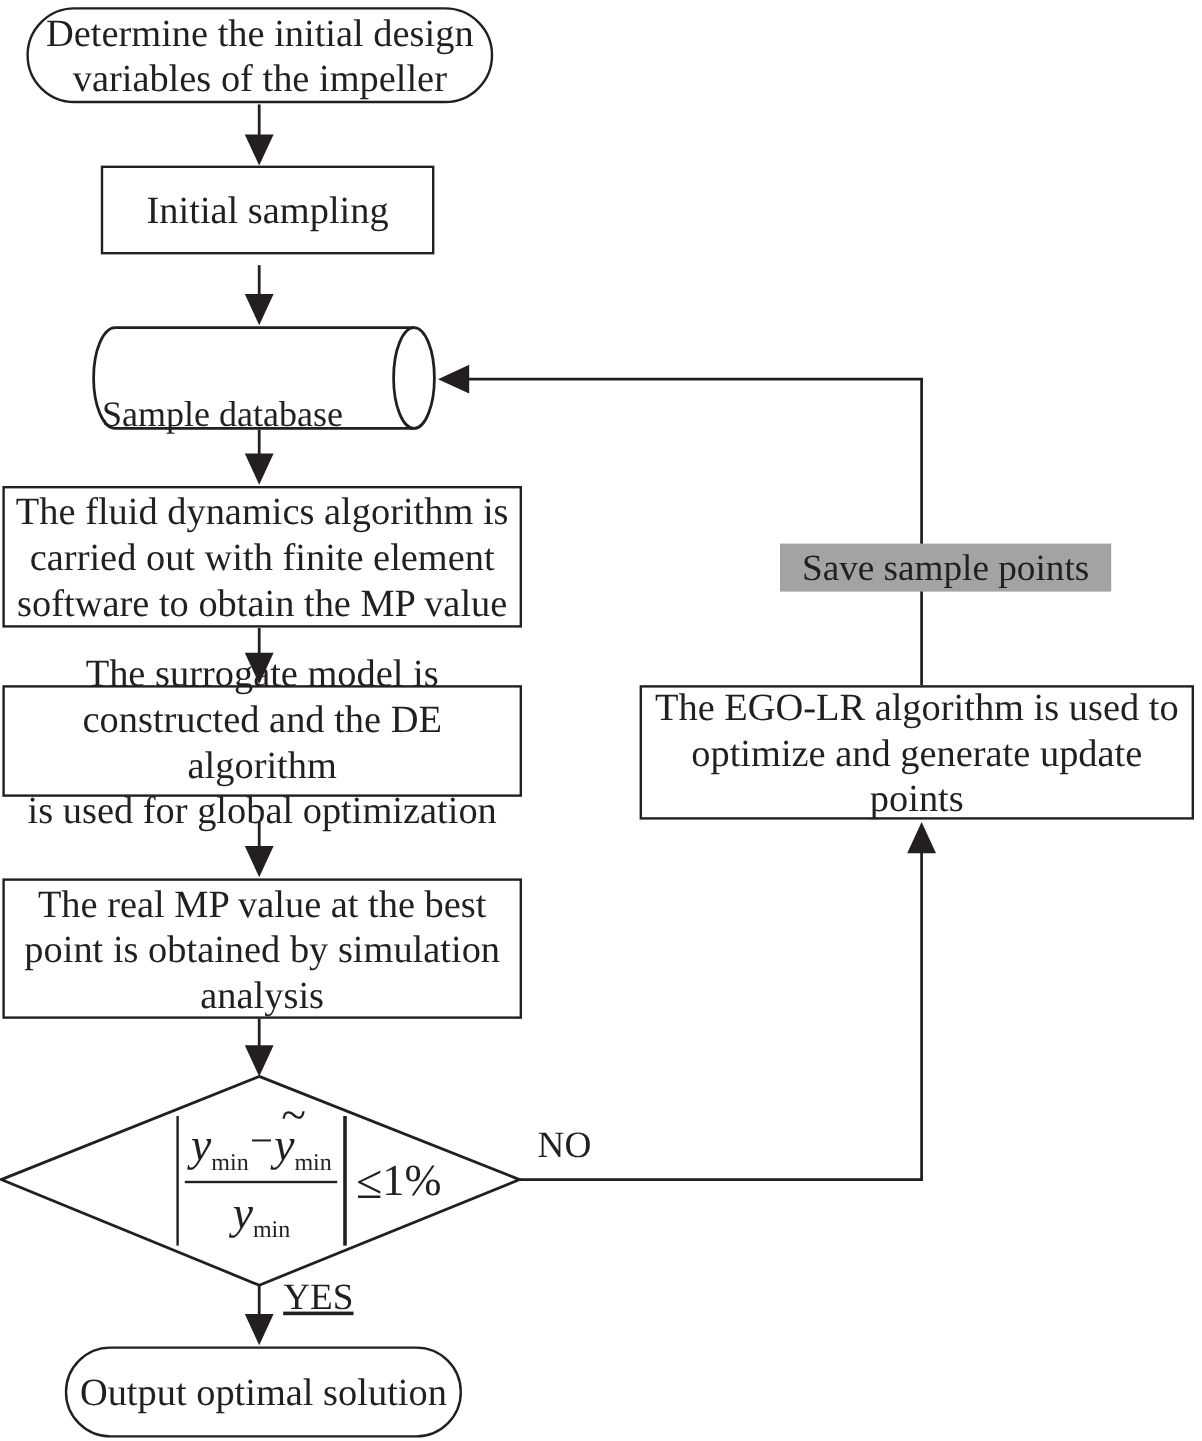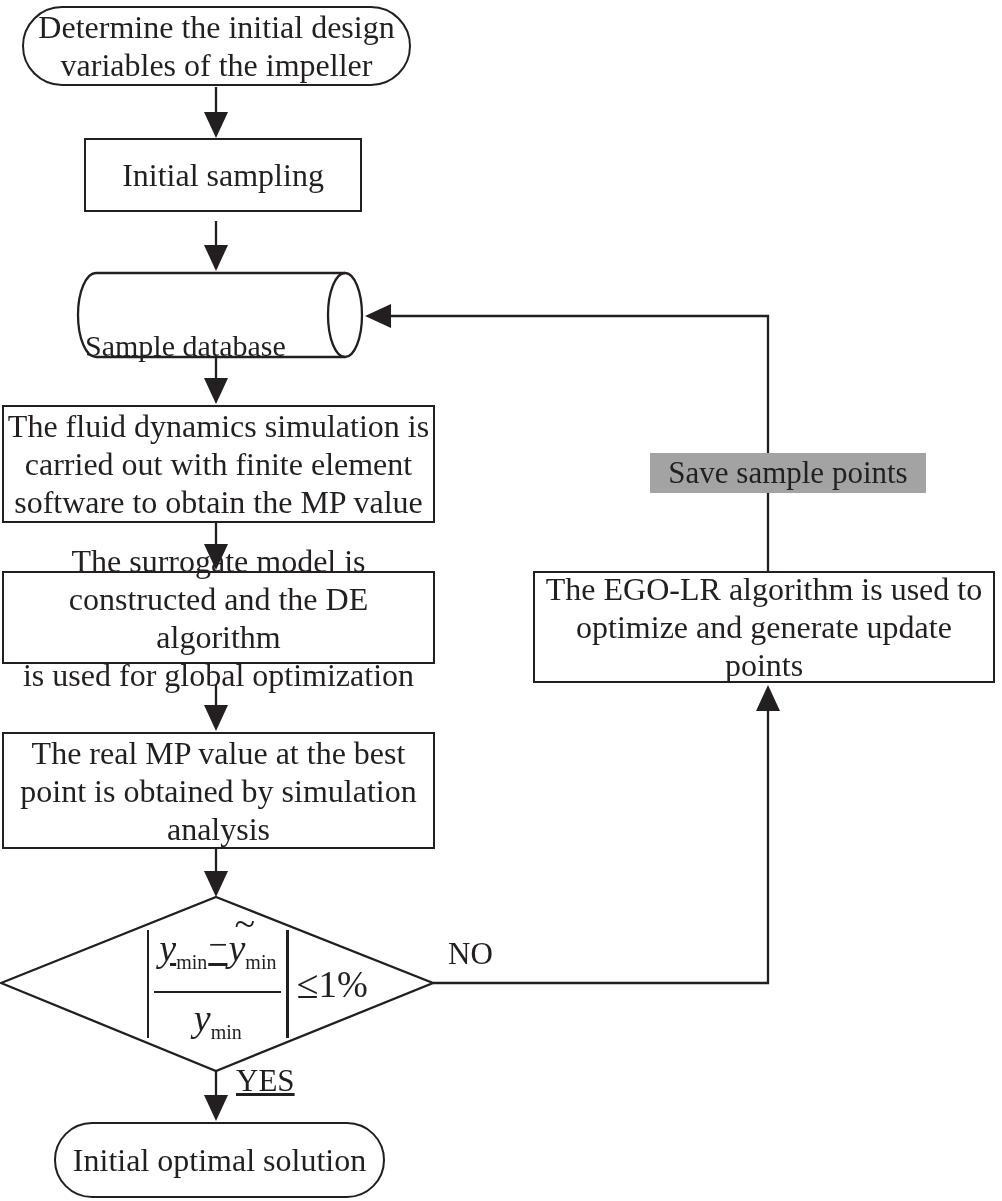--- a/index.html
+++ b/index.html
@@ -71,23 +71,22 @@
     display: flex;
     align-items: center;
     justify-content: center;
     z-index: 2;
     font-size: 36px;
   }
   .abs-bar { align-self: stretch; width: 2.2px; background: var(--ink); margin: 8px 3px; }
   .frac { display: flex; flex-direction: column; align-items: center; padding: 0 2px; }
   .frac-num {
     border-bottom: 2.4px solid var(--ink);
-    padding: 2px 5px 17px 5px;
+    padding: 2px 5px 3px 5px;
     white-space: nowrap;
-    text-decoration: underline;
   }
   .frac-den { padding-top: 3px; white-space: nowrap; }
   .vy { font-style: italic; font-size: 38px; }
   .vsub { font-size: 20px; }
   .minus { font-size: 34px; vertical-align: 5px; padding: 0 1px; }
   .tilded { position: relative; display: inline-block; }
   .tilde {
     position: absolute;
     left: 6px; top: -25px;
     font-size: 38px;
@@ -150,36 +149,36 @@
     <polygon class="outline" points="216,897 433,983 216,1071 1,983"></polygon>
   </svg>
 
   <div class="node stadium" id="node-start">Determine the initial design
 variables of the impeller</div>
 
   <div class="node" id="node-initial-sampling">Initial sampling</div>
 
   <div class="free-label" id="label-sample-database">Sample database</div>
 
-  <div class="node" id="node-fluid-simulation">The fluid dynamics simulation is
+  <div class="node" id="node-fluid-simulation">The fluid dynamics algorithm is
 carried out with finite element
 software to obtain the MP value</div>
 
   <div class="node" id="node-surrogate-model">The surrogate model is
 constructed and the DE algorithm
 is used for global optimization</div>
 
   <div class="node" id="node-ego-lr">The EGO-LR algorithm is used to
 optimize and generate update points</div>
 
   <div class="node" id="node-real-mp">The real MP value at the best
 point is obtained by simulation
 analysis</div>
 
-  <div class="node stadium" id="node-output">Initial optimal solution</div>
+  <div class="node stadium" id="node-output">Output optimal solution</div>
 
   <div id="decision-formula">
     <span class="abs-bar"></span>
     <span class="frac">
       <span class="frac-num">
         <span class="vy">y</span><sub class="vsub">min</sub><span class="minus">−</span><span class="tilded"><span class="tilde">~</span><span class="vy">y</span><sub class="vsub">min</sub></span>
       </span>
       <span class="frac-den">
         <span class="vy">y</span><sub class="vsub">min</sub>
       </span>

